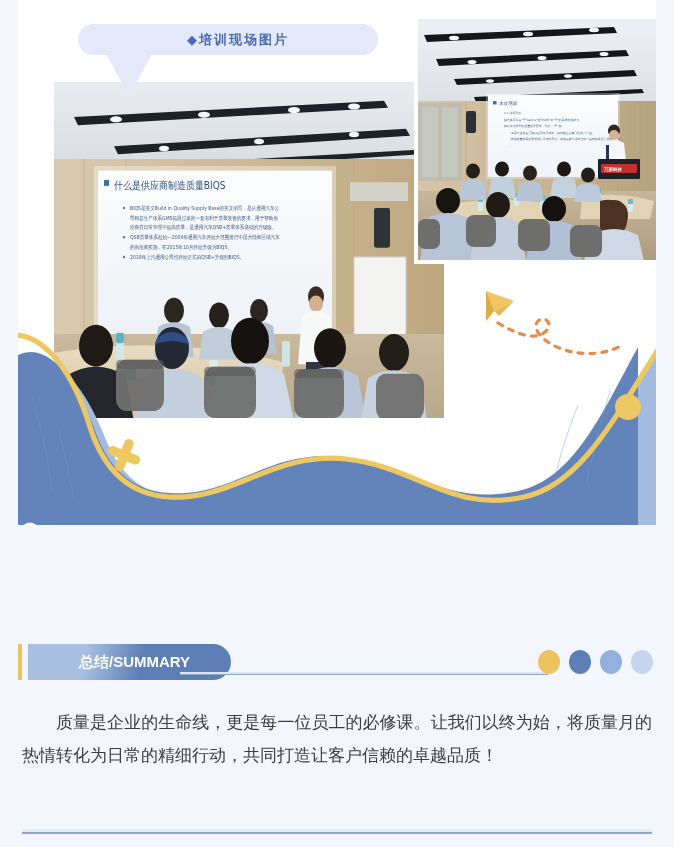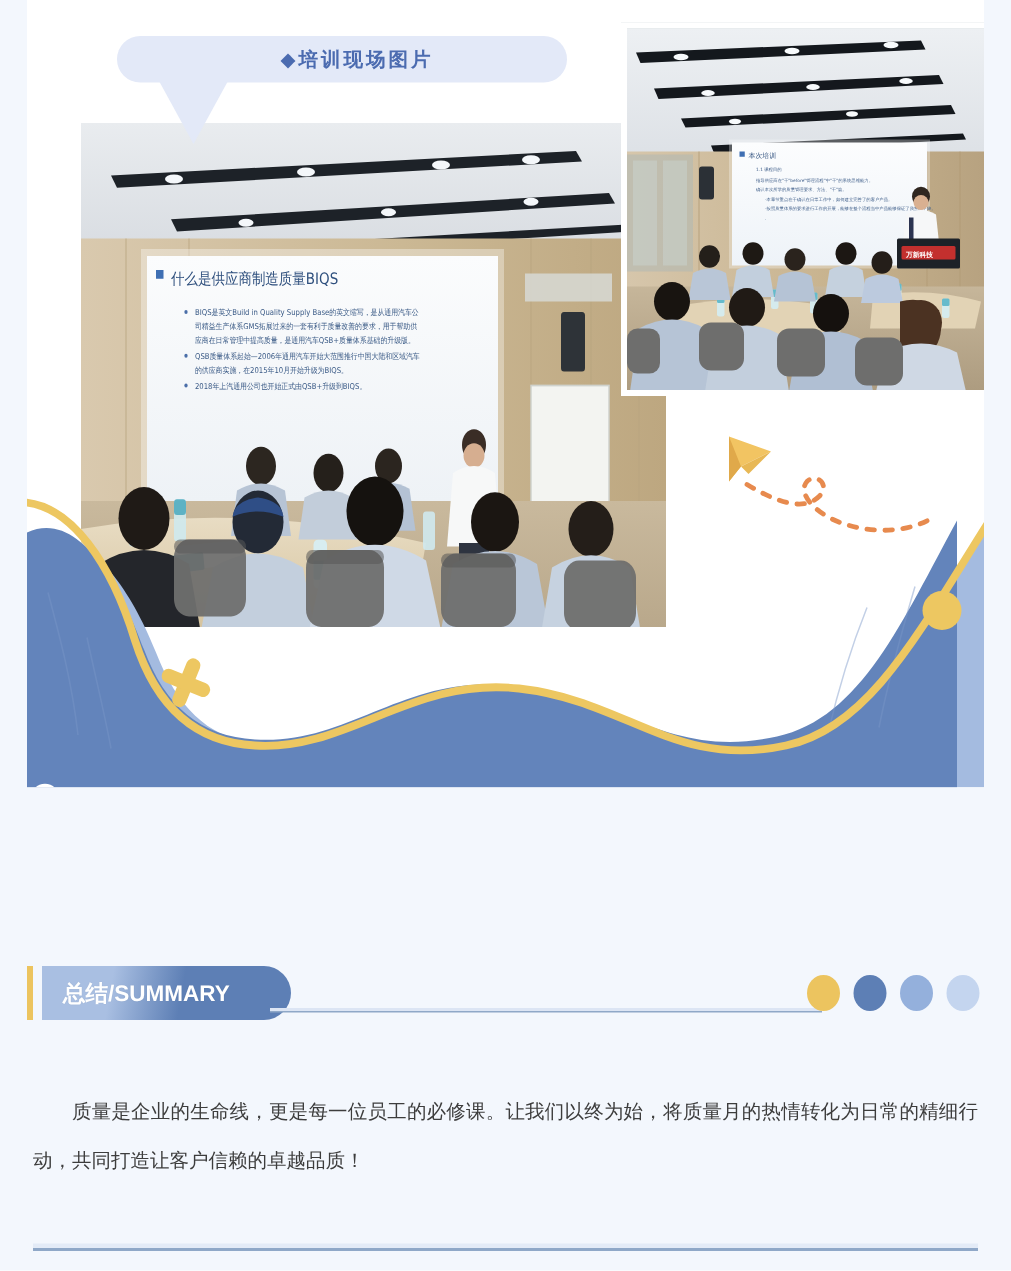--- a/index.html
+++ b/index.html
@@ -52,40 +52,40 @@
   .scene{position:absolute;inset:0;}
   .scene svg{display:block;width:100%;height:100%;}
 
   
   .summary-head{position:absolute;left:18px;top:644px;width:640px;height:36px;}
   .sum-bar{position:absolute;left:0;top:0;width:4px;height:36px;background:#ecc45f;}
   .sum-badge{
     position:absolute;left:10px;top:0px;height:36px;width:166px;
     border-radius:0 18px 18px 0;
     background:linear-gradient(100deg,#a9bfe2 0%,#a9bfe2 28%,#5d7fb5 56%,#5d7fb5 100%);
-    display:flex;align-items:center;
+    display:flex;align-items:center;padding-left:37px;
   }
   .sum-badge-text{
     color:#ffffff;font-size:15px;font-weight:bold;margin-left:14px;white-space:nowrap;
     text-shadow:0 0 1px rgba(0,0,0,.08);
   }
   .sum-rule{position:absolute;left:162px;top:30px;width:368px;height:1px;background:#8fa8c8;}
   .sum-rule-soft{position:absolute;left:162px;top:28px;width:368px;height:2px;background:#dce5f4;}
 
   .dots{position:absolute;left:538px;top:650px;width:118px;height:24px;}
   .dot{position:absolute;top:0;width:22px;height:24px;border-radius:50%;}
   .dot.d1{left:0px;}
   .dot.d2{left:31px;}
   .dot.d3{left:62px;}
   .dot.d4{left:93px;}
 
   .summary-body{
-    position:absolute;left:22px;top:725px;width:630px;
+    position:absolute;left:22px;top:706px;width:630px;
     font-family:"DejaVu Sans","Liberation Sans",sans-serif;
-    font-size:13px;line-height:33px;color:#3d3d3d;
+    font-size:17px;line-height:33px;color:#3d3d3d;
     text-indent:2em;text-align:justify;
   }
 
   .bottom-rule{position:absolute;left:22px;top:832px;width:630px;height:2px;background:#8fa8c8;}
   .bottom-rule-soft{position:absolute;left:22px;top:829px;width:630px;height:3px;background:#e3ebf7;}
 </style>
 </head>
 <body>
 
 <div class="card">

